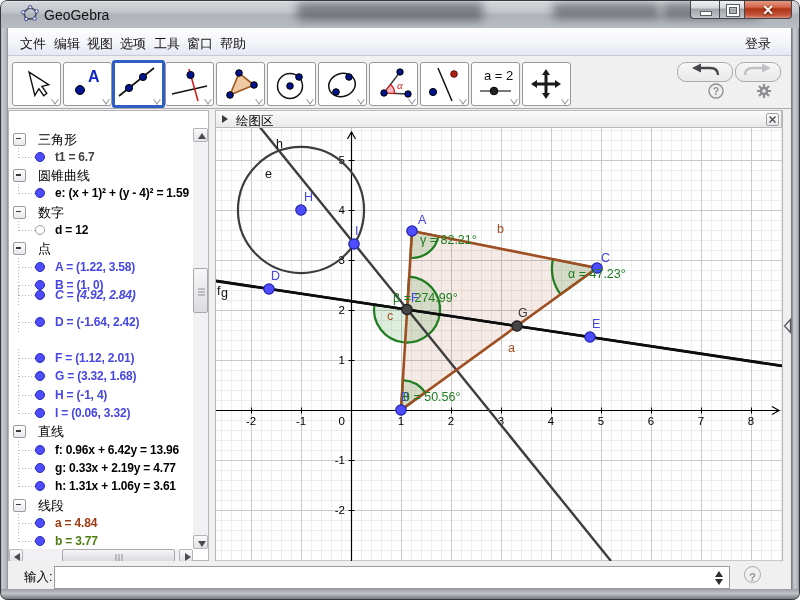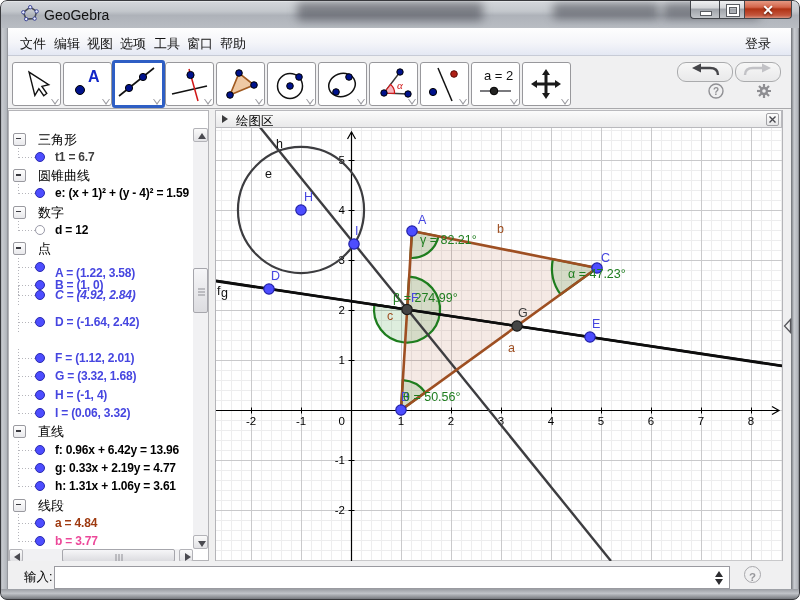--- a/index.html
+++ b/index.html
@@ -308,21 +308,21 @@
           <span class="obj-text" style="color: rgb(0, 0, 0);">d = 12</span>
         </div>
         <div class="cat-row" style="top: 111.3px;">
           <div class="minus-box"></div>
           <span class="cat-label">点</span>
         </div>
         <div class="obj-row" style="top: 129.6px;">
           <div class="tree-v"></div>
           <div class="tree-h"></div>
           <div class="obj-dot"></div>
-          <span class="obj-text" style="color: rgb(70, 70, 224); margin-top: 6px;">A = (1.22, 3.58)</span>
+          <span class="obj-text" style="color: rgb(70, 70, 224);">A = (1.22, 3.58)</span>
         </div>
         <div class="obj-row" style="top: 147.9px;">
           <div class="tree-v"></div>
           <div class="tree-h"></div>
           <div class="obj-dot"></div>
           <span class="obj-text" style="color: rgb(70, 70, 224);">B = (1, 0)</span>
         </div>
         <div class="obj-row" style="top: 158px; font-style: italic;">
           <div class="tree-v"></div>
           <div class="tree-h"></div>
@@ -388,21 +388,21 @@
         <div class="obj-row" style="top: 385.8px;">
           <div class="tree-v"></div>
           <div class="tree-h"></div>
           <div class="obj-dot"></div>
           <span class="obj-text" style="color: rgb(158, 58, 16);">a = 4.84</span>
         </div>
         <div class="obj-row" style="top: 404.1px;">
           <div class="tree-v half"></div>
           <div class="tree-h"></div>
           <div class="obj-dot"></div>
-          <span class="obj-text" style="color: #ec4899;">b = 3.77</span>
+          <span class="obj-text" style="color: #4d7c0f;">b = 3.77</span>
         </div>
       </div>
 
     <div class="sb" style="left:184px;top:17px;width:15px;height:421px;">
       <div class="sb-btn" style="left:0;top:0;width:15px;height:14px;">
         <span class="arr" style="left:3.5px;top:4px;border-left:4px solid transparent;border-right:4px solid transparent;border-bottom:6px solid #4a4a50;"></span>
       </div>
       <div class="sb-thumb" style="left:0;top:140px;width:15px;height:45px;">
         <svg width="15" height="45">
             <g stroke="#8f8f95" stroke-width="1">

